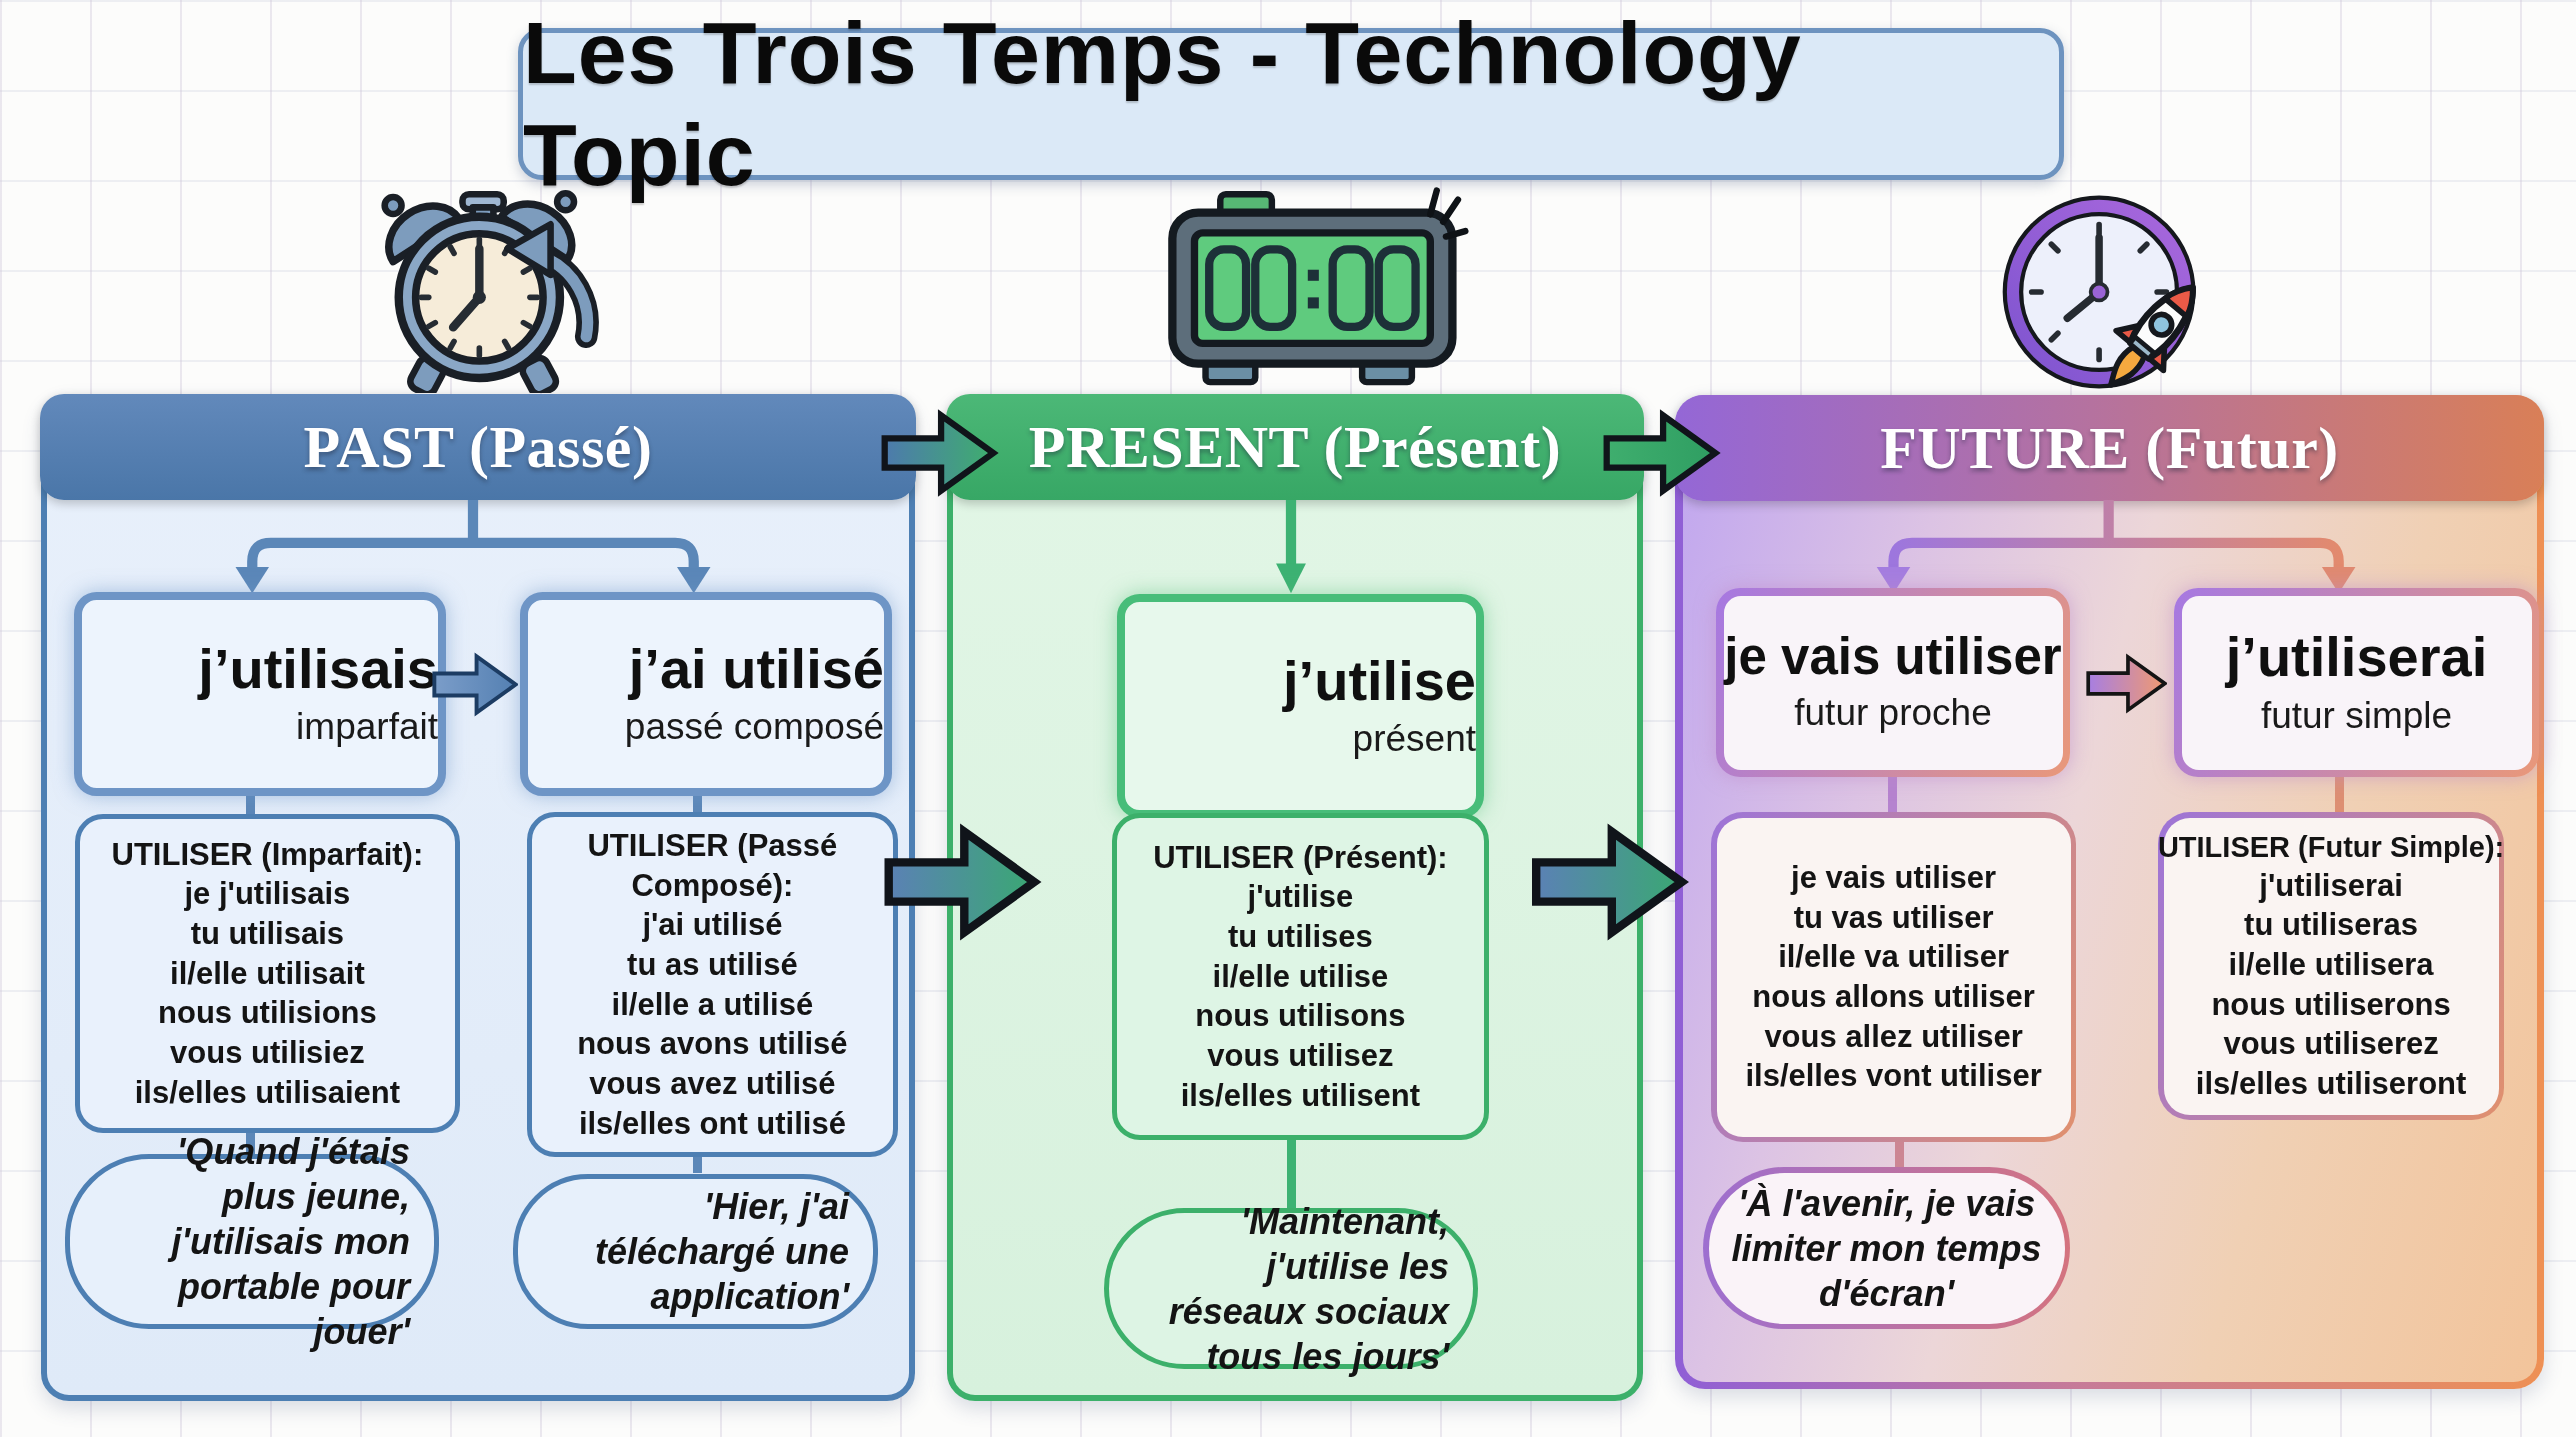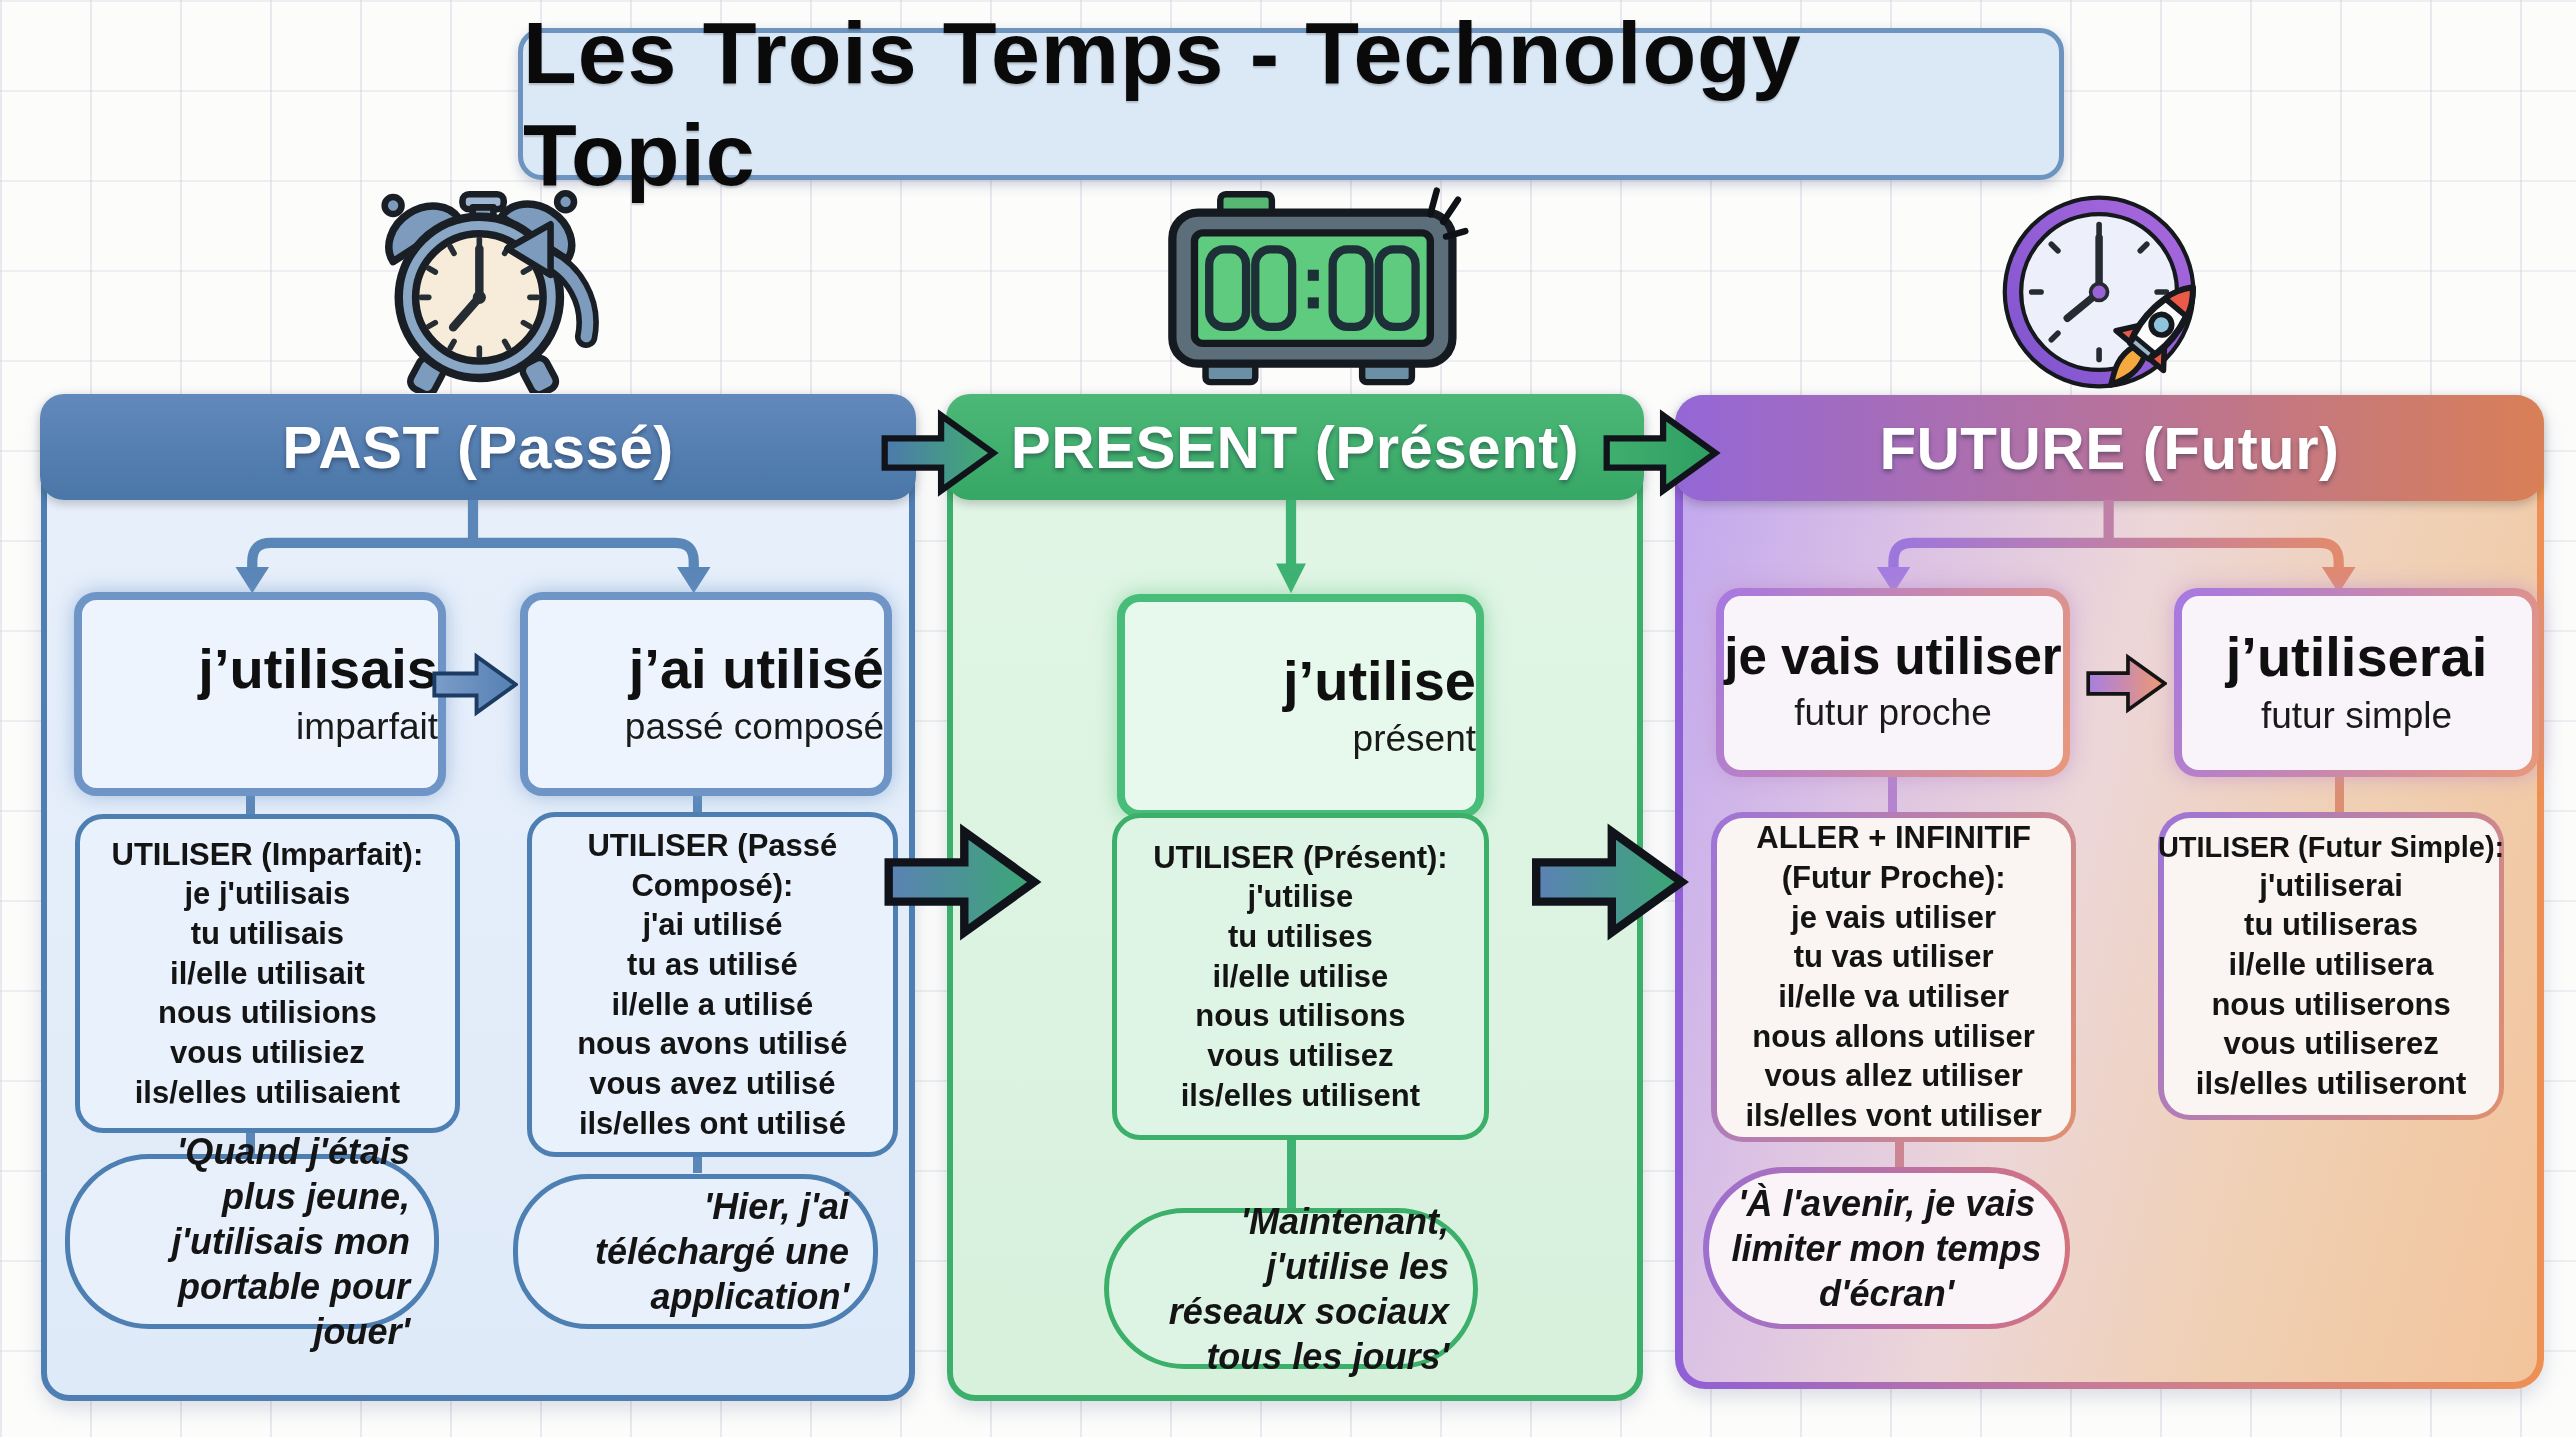--- a/index.html
+++ b/index.html
@@ -15,21 +15,21 @@
     border-radius:24px;box-shadow:0 4.7px 11.2px rgba(60,80,120,.25);display:flex;align-items:center;justify-content:center;}
   .title-text{font-size:88px;font-weight:700;color:#0a0a0a;letter-spacing:0.9px;text-shadow:0 1.9px 1.9px rgba(0,0,0,.2);}
   
   .panel{border-radius:28px;box-shadow:0 7.5px 19px rgba(60,80,120,.18);z-index:1;}
   .panel-past{left:41px;top:395px;width:862px;height:994px;background:linear-gradient(180deg,#e8f0fb,#dfeaf8);border:6.6px solid #4d7fb3;}
   .panel-present{left:947px;top:395px;width:684px;height:994px;background:linear-gradient(180deg,#e2f6e6,#d7f1dd);border:6.6px solid #3cb06a;}
   .panel-header{position:absolute;left:-6.6px;top:-6.6px;right:-6.6px;height:106px;border-radius:24px;
     display:flex;align-items:center;justify-content:center;box-shadow:0 3.7px 9.4px rgba(0,0,0,.20);}
   .hdr-past{background:linear-gradient(180deg,#6289bb,#4a76a8);}
   .hdr-present{background:linear-gradient(180deg,#4cb877,#37a765);}
-  .hdr-text{font-size:60px;font-weight:700;color:#ffffff;letter-spacing:0.5px;text-shadow:0 2.8px 4.7px rgba(30,40,60,.45);}
+  .hdr-text{font-size:60px;font-weight:700;color:#ffffff;letter-spacing:0.5px;text-shadow:0 2.8px 4.7px rgba(30,40,60,.45);font-family:Liberation Serif, serif;}
   .panel-future{left:1675px;top:395px;width:869px;height:994px;border-radius:30px;padding:0;z-index:1;
     background:linear-gradient(90deg,#8f5fd6,#c57a9a 45%,#ee9054);box-shadow:0 7.5px 19px rgba(60,80,120,.18);}
   .future-inner{position:absolute;inset:7.5px;border-radius:23.4px;
     background:linear-gradient(105deg,#c0a6ef 0%,#dcc3e4 25%,#ecd6d8 45%,#f0d0b4 70%,#f2c49b 100%);}
   .hdr-future{position:absolute;left:0;top:0;right:0;height:106px;border-radius:28px;
     background:linear-gradient(180deg,#a97fd9,#9467d6) ;
     background:linear-gradient(90deg,#9467d6 0%,#b5729f 48%,#d97f57 100%);
     display:flex;align-items:center;justify-content:center;box-shadow:0 3.7px 9.4px rgba(0,0,0,.20);}
   
   .vbox{border-radius:22.5px;display:flex;flex-direction:column;align-items:flex-end;justify-content:center;z-index:3;text-align:center;}
@@ -341,21 +341,20 @@
       <div class="vbox-verb">j’utiliserai</div>
       <div class="vbox-tense">futur simple</div>
     </div>
   </div>
 
   <div class="abs vline" style="left:1888px;top:776px;height:36px;background:#b583cf;"></div>
   <div class="abs vline" style="left:2335px;top:776px;height:36px;background:#dd8f72;"></div>
 
   <div class="abs gwrap-conj" style="left:1711px;top:812px;width:354px;height:319px;">
     <div class="inner">
-      <div class="conj-title">ALLER + INFINITIF (Futur Proche):</div>
       <div class="conj-line">je vais utiliser</div>
       <div class="conj-line">tu vas utiliser</div>
       <div class="conj-line">il/elle va utiliser</div>
       <div class="conj-line">nous allons utiliser</div>
       <div class="conj-line">vous allez utiliser</div>
       <div class="conj-line">ils/elles vont utiliser</div>
     </div>
   </div>
 
   <div class="abs gwrap-conj" style="left:2158px;top:812px;width:335px;height:297px;">

